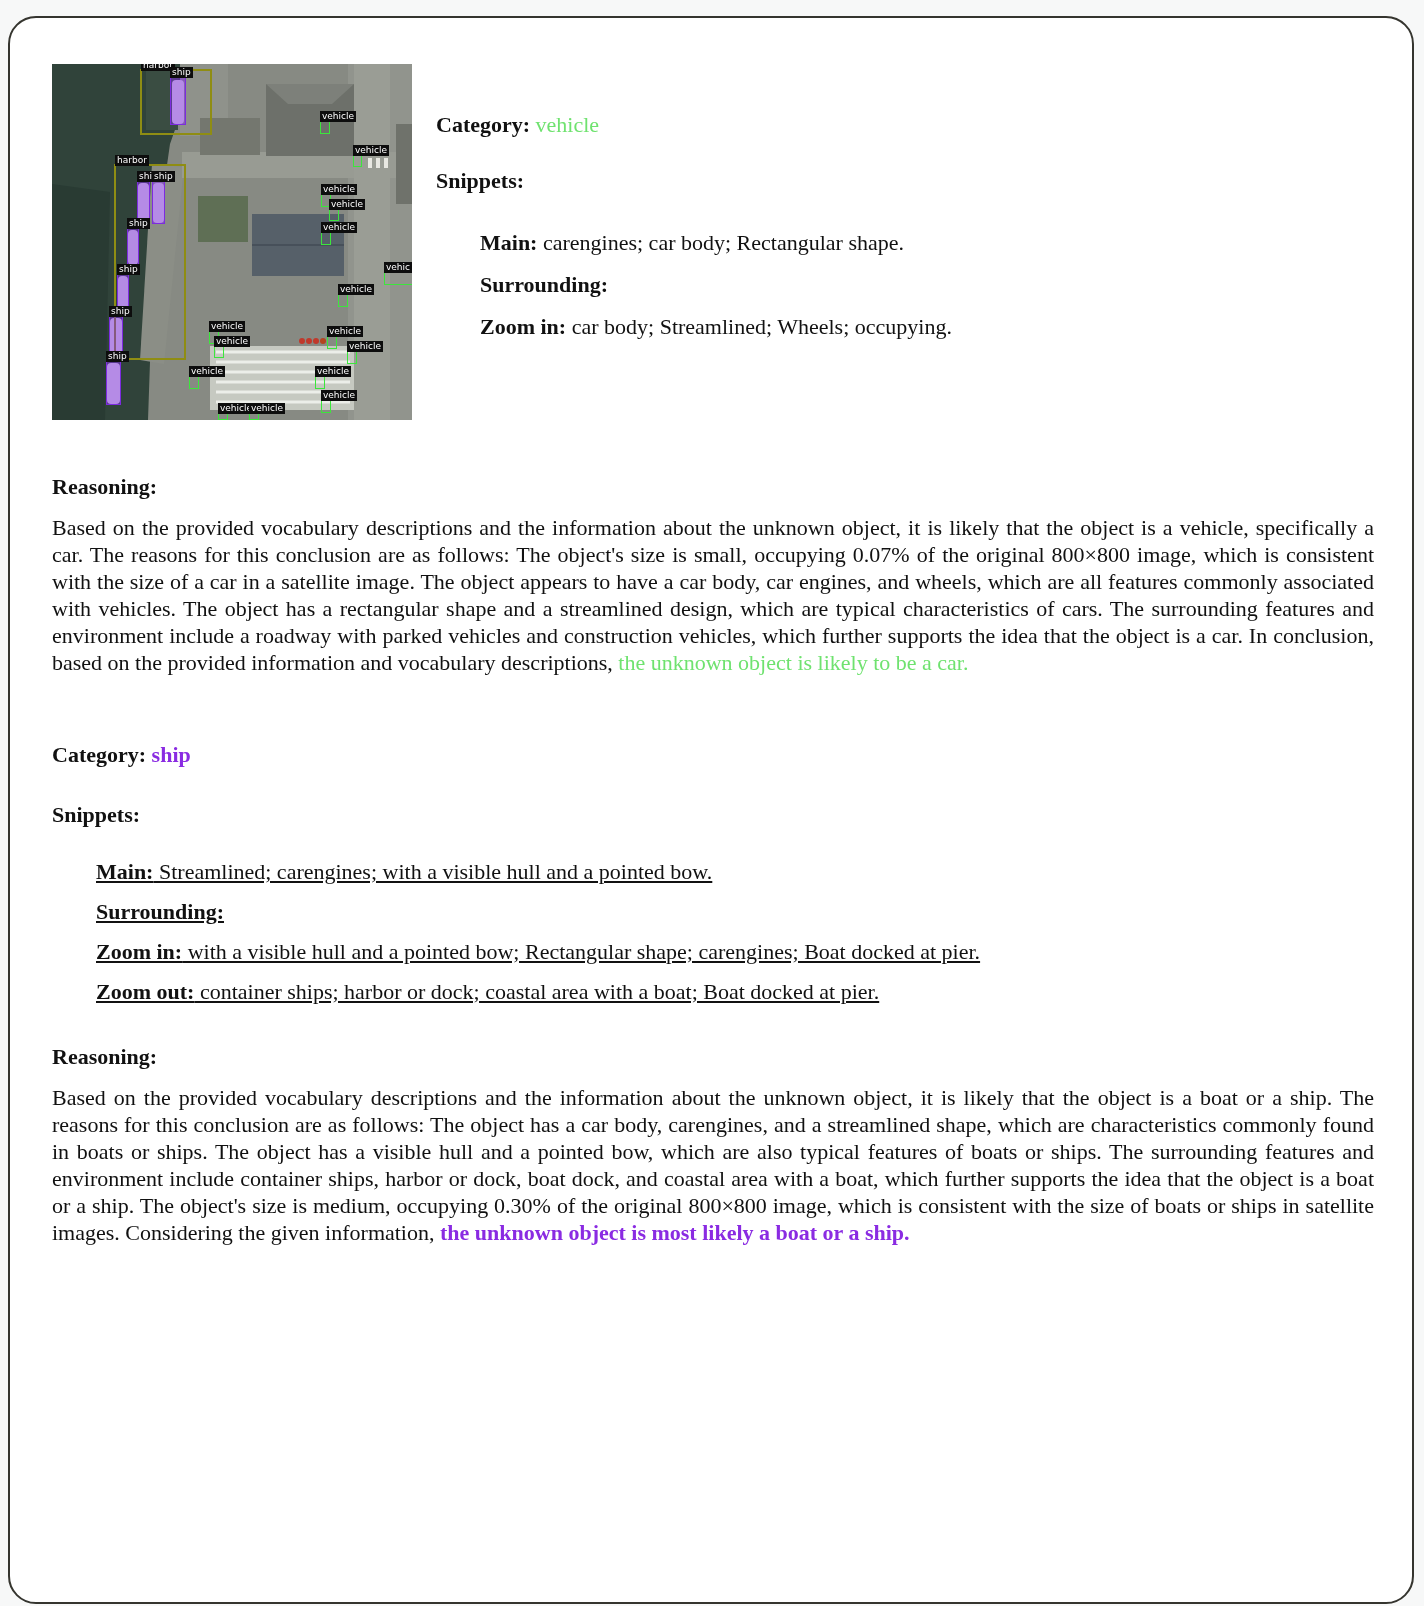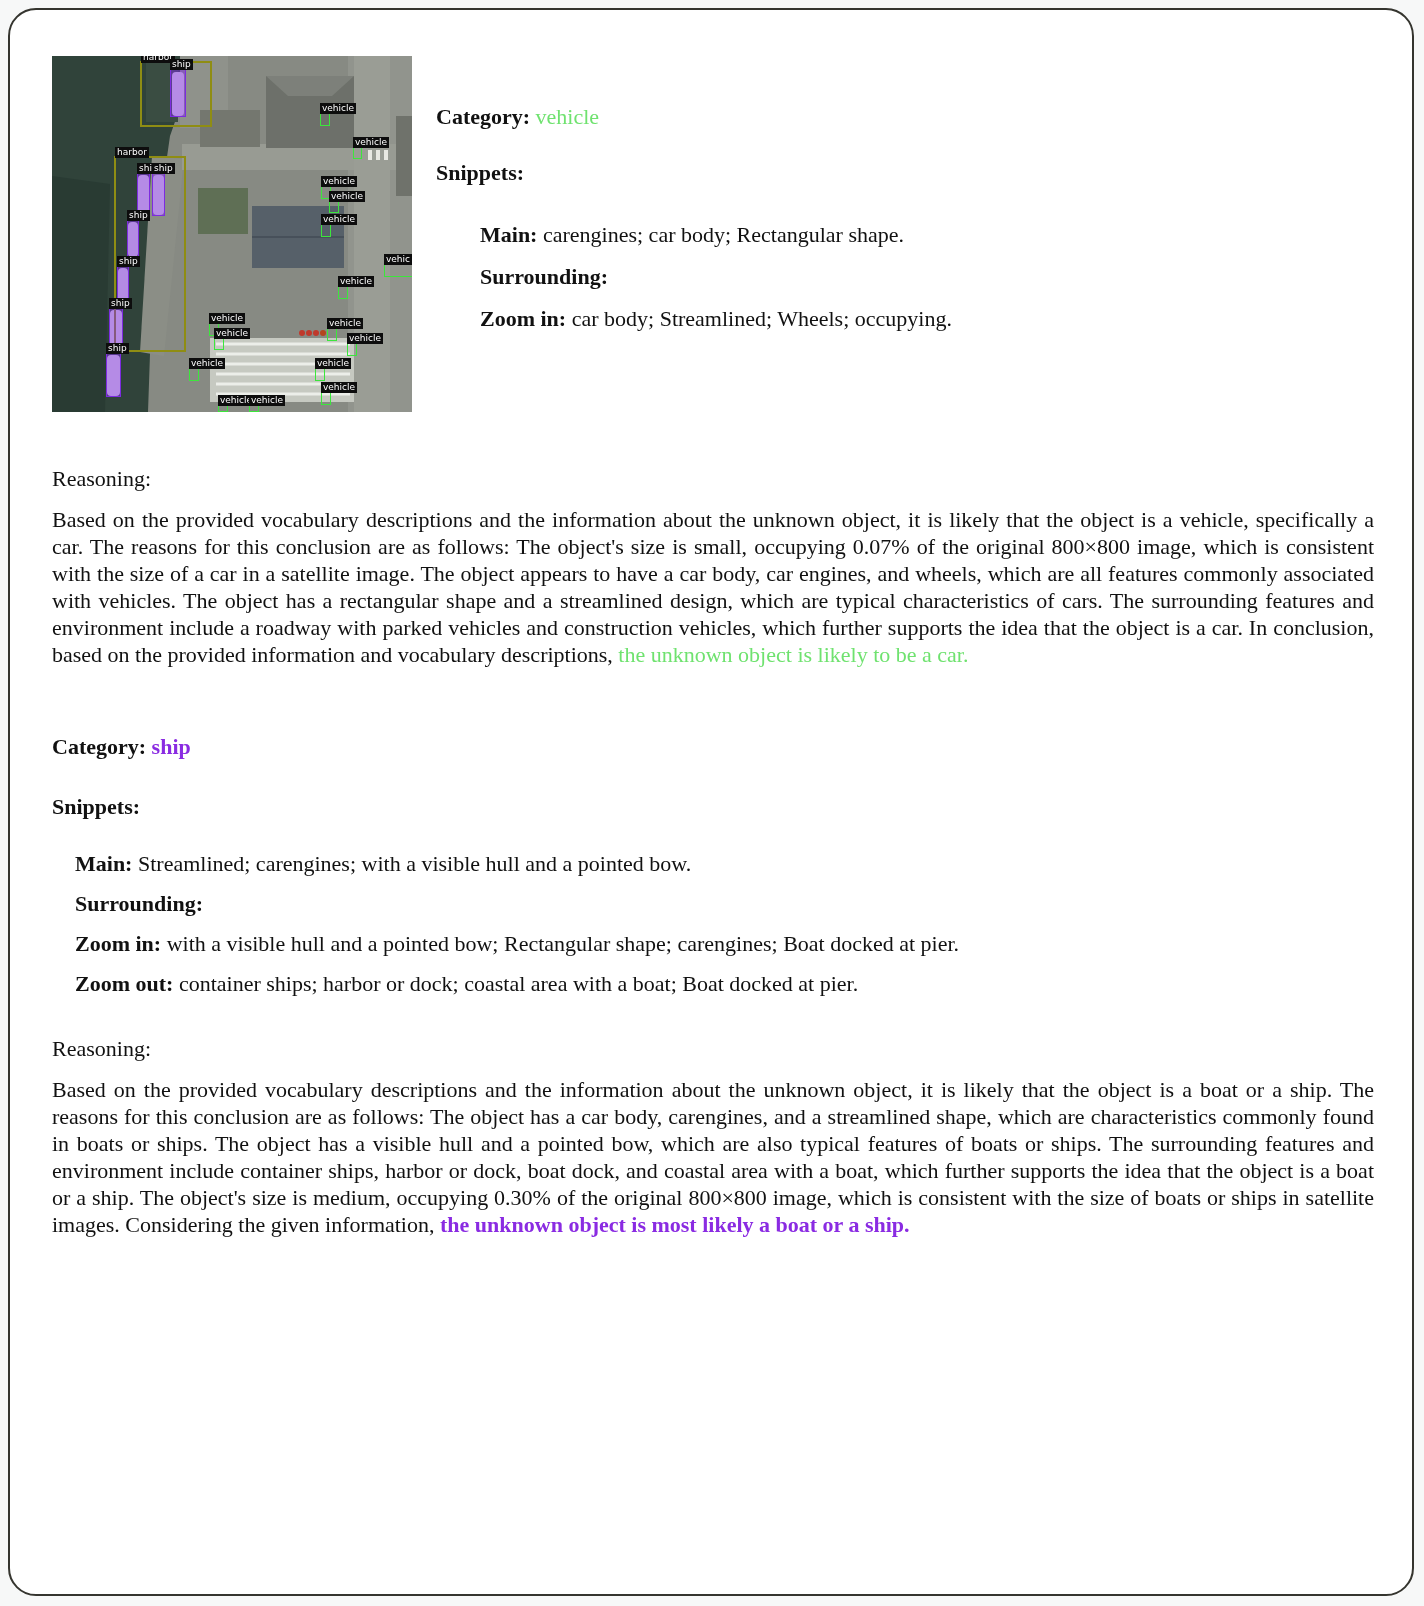--- a/index.html
+++ b/index.html
@@ -1,17 +1,17 @@
 <!DOCTYPE html>
 <html style="--green: #6fe26f; --purple: #8a2be2;"><head>
 <meta charset="utf-8">
 <style>
   html,body{margin:0;padding:0;background:#f7f8f8;}
   body{width:1424px;height:1606px;position:relative;font-family:"Liberation Serif",serif;color:#111;}
-  .card{position:absolute;left:8px;top:8px;width:1406px;height:1588px;background:#fff;
+  .card{position:absolute;left:8px;top:16px;width:1406px;height:1588px;background:#fff;
         border:2px solid #35352f;border-radius:28px;box-sizing:border-box;
         padding:46px 42px 0 42px;overflow:hidden;}
   .top-row{display:flex;gap:24px;}
   
   .sat-image{position:relative;width:360px;height:356px;flex-shrink:0;overflow:hidden;background:#878a83;}
   .sat-image svg{position:absolute;left:0;top:0;}
   .ann{position:absolute;box-sizing:border-box;}
   .ann-vehicle{border:1px solid #3ce63c;}
   .ann-ship{border:1px solid #7d2be0;background:rgba(124,44,222,0.52);}
   .ann-harbor{border:2px solid #8f8d13;}
@@ -20,26 +20,26 @@
              padding:0 2px;white-space:nowrap;}
   
   .cat-block{padding-top:48px;font-size:22px;}
   .cat-line{margin:0 0 30px 0;}
   b{font-weight:700;text-align:right;}
   .snips{margin:28px 0 0 44px;}
   .snips p{margin:0;line-height:42px;font-size:22px;}
   .snip-head{margin:0;font-size:22px;font-weight:700;}
   .green{color:var(--green,#6fe26f);}
   .purple{color:var(--purple,#8a2be2);font-weight:700;}
-  .reason-head{margin:54px 0 0 0;font-size:22px;font-weight:400;}
+  .reason-head{margin:54px 0 0 0;font-size:22px;font-weight:700;}
   .para{margin:14px 0 0 0;font-size:22px;line-height:27px;text-align:justify;width:1322px;}
   
   .ship-section{margin-top:66px;}
   .ship-section .cat-line{margin:0 0 34px 0;font-size:22px;}
-  .ship-section .snips{margin:24px 0 0 23px;}
+  .ship-section .snips{margin:24px 0 0 44px;text-decoration:underline;}
   .ship-section .snips p{line-height:40px;}
   .ship-section .reason-head{margin-top:32px;}
 </style>
 </head>
 <body>
 
 <div class="card">
 
   <div class="top-row">
 

